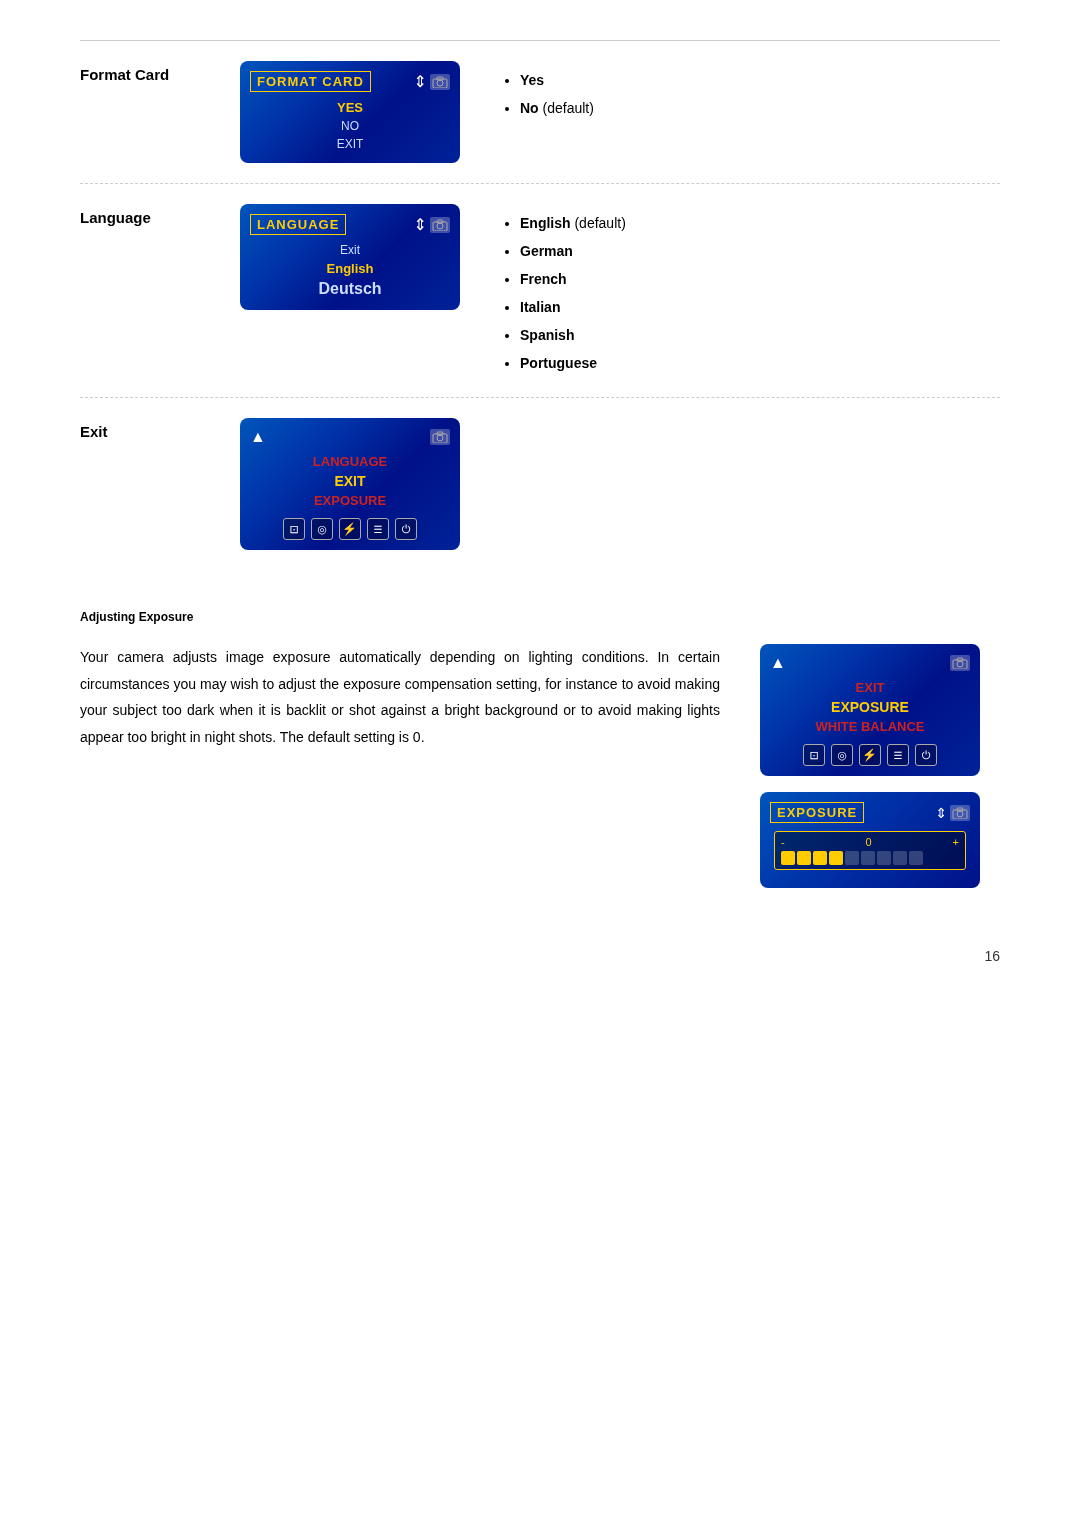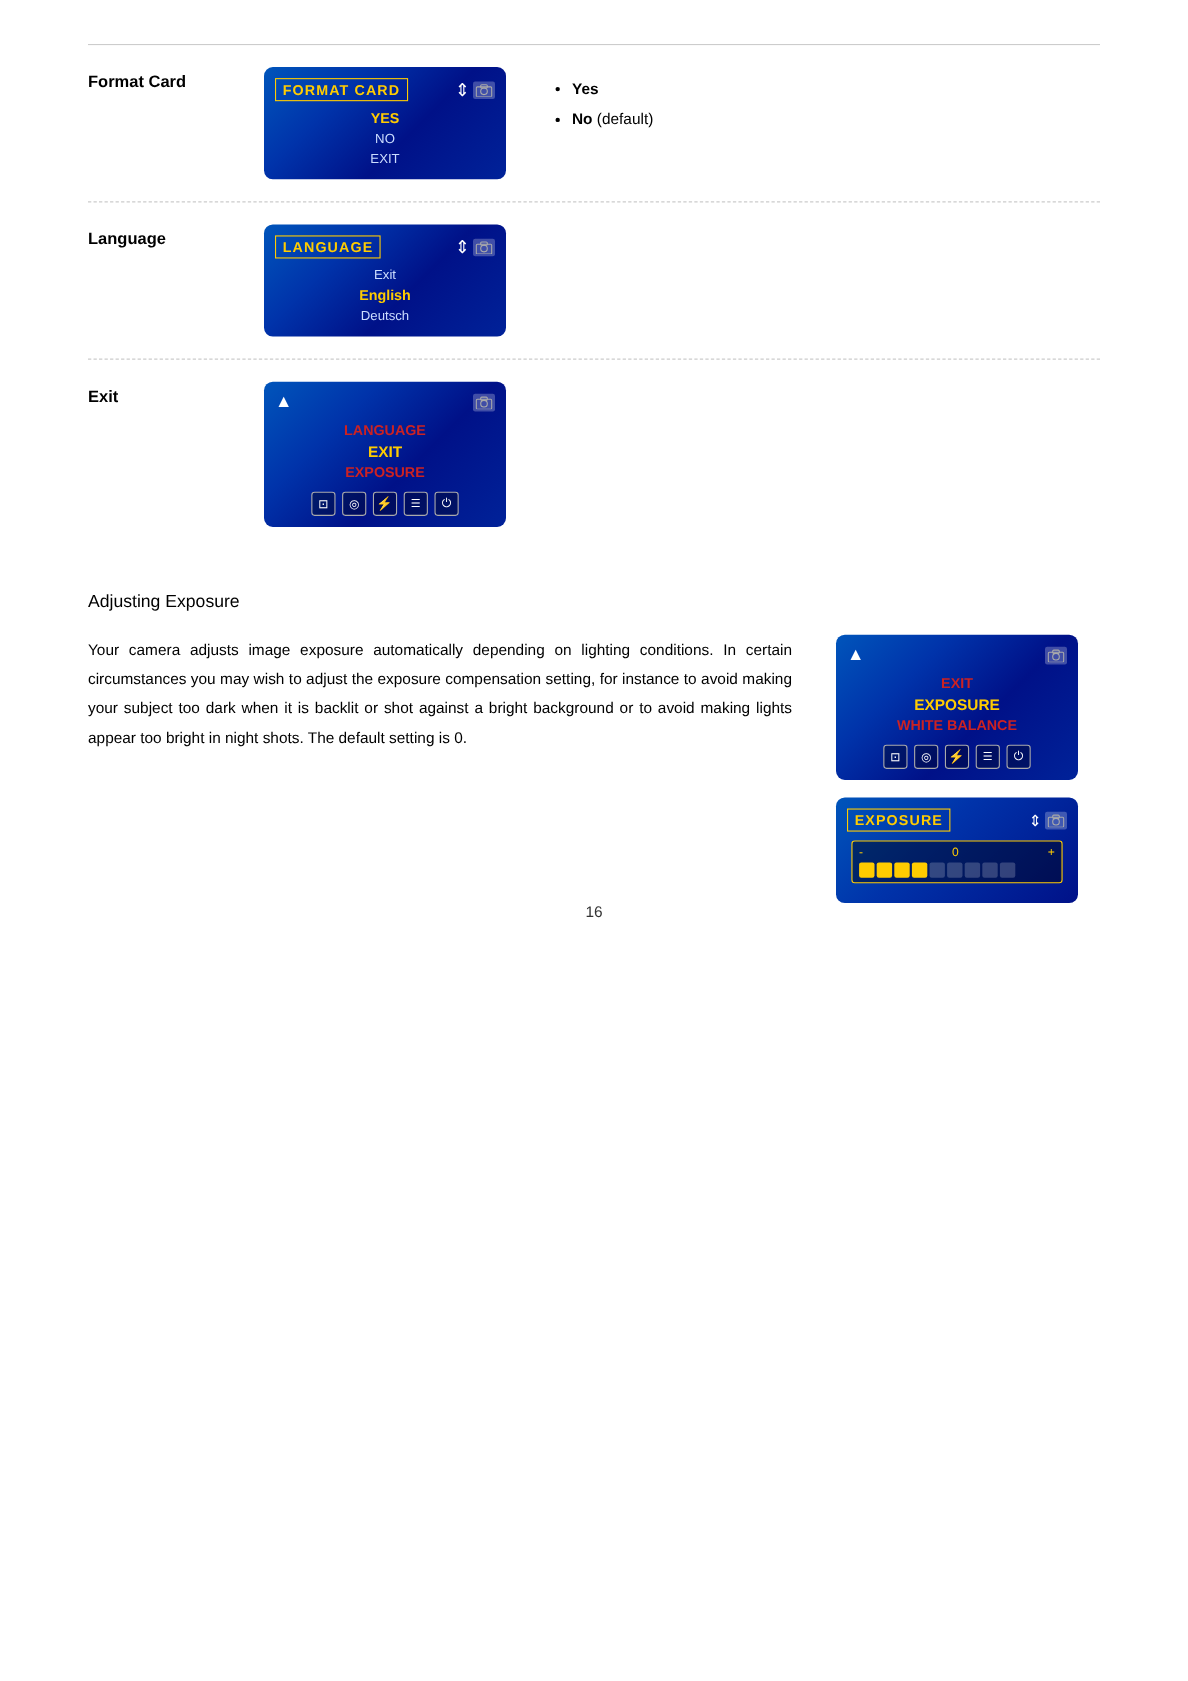--- a/index.html
+++ b/index.html
@@ -77,22 +77,22 @@
       align-items: center;
       margin-bottom: 6px;
     }
 
     
     .adj-section {
       margin-top: 40px;
     }
 
     .adj-title {
-      font-weight: normal;
-      font-size: 16px;
+      font-weight: bold;
+      font-size: 12px;
       margin-bottom: 20px;
     }
 
     .adj-body {
       display: flex;
       gap: 40px;
       align-items: flex-start;
     }
 
     .adj-text {
@@ -111,21 +111,22 @@
 
     
     .exposure-screen {
       background: linear-gradient(135deg, #0055bb 0%, #0033aa 40%, #001188 100%);
       border-radius: 8px;
       padding: 10px;
       width: 220px;
     }
 
     .page-number {
-      text-align: center;
+      text-align: right;
+      margin-top: 60px;
       font-size: 14px;
       color: #333;
     }
 
     .bold { font-weight: bold; }
   </style>
 </head>
 <body>
 
 <div class="top-divider"></div>
@@ -177,22 +178,32 @@
             <svg width="16" height="12" viewBox="0 0 16 12">
                 <rect x="1" y="3" width="14" height="9" rx="1" fill="none" stroke="#aaa" stroke-width="1"></rect>
                 <rect x="5" y="1" width="6" height="3" rx="1" fill="none" stroke="#aaa" stroke-width="1"></rect>
                 <circle cx="8" cy="7" r="3" fill="none" stroke="#aaa" stroke-width="1"></circle>
               </svg>
           </div>
         </div>
       </div>
       <div style="color:#ccddff;font-size:12px;text-align:center;padding:2px 0;">Exit</div>
       <div style="color:#ffcc00;font-weight:bold;font-size:13px;text-align:center;padding:2px 0;">English</div>
-      <div style="color:#ccddff;font-size:12px;text-align:center;padding:2px 0;">Deutsch</div>
-    </div>
+      <div style="color:#ccddff;font-size:16px;text-align:center;padding:2px 0;font-weight:bold;">Deutsch</div>
+    </div>
+  </div>
+  <div class="section-content">
+    <ul>
+      <li><span class="bold">English</span> (default)</li>
+      <li><span class="bold">German</span></li>
+      <li><span class="bold">French</span></li>
+      <li><span class="bold">Italian</span></li>
+      <li><span class="bold">Spanish</span></li>
+      <li><span class="bold">Portuguese</span></li>
+    </ul>
   </div>
 </div>
 
 <div class="section-row" style="border-bottom:none;">
   <div class="section-label">
     <span>Exit</span>
   </div>
   <div class="section-image">
     <div class="cam-screen exit-screen">
       <div class="cam-header-row">

